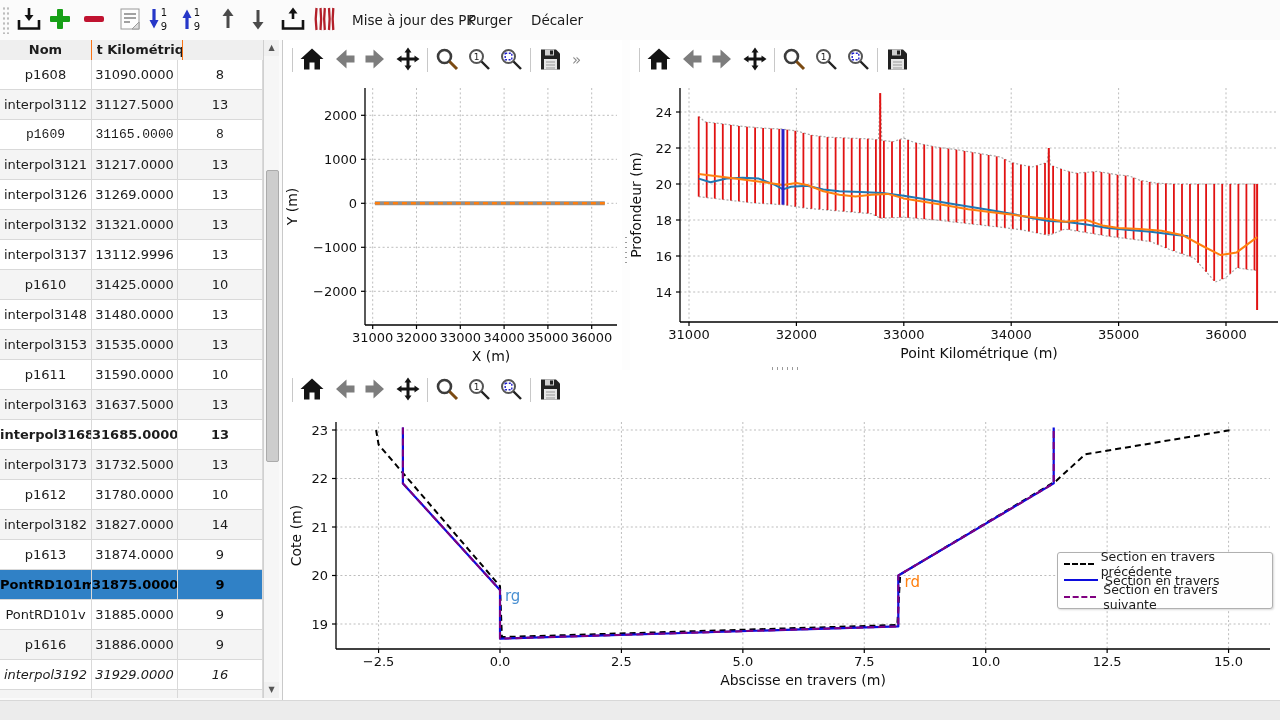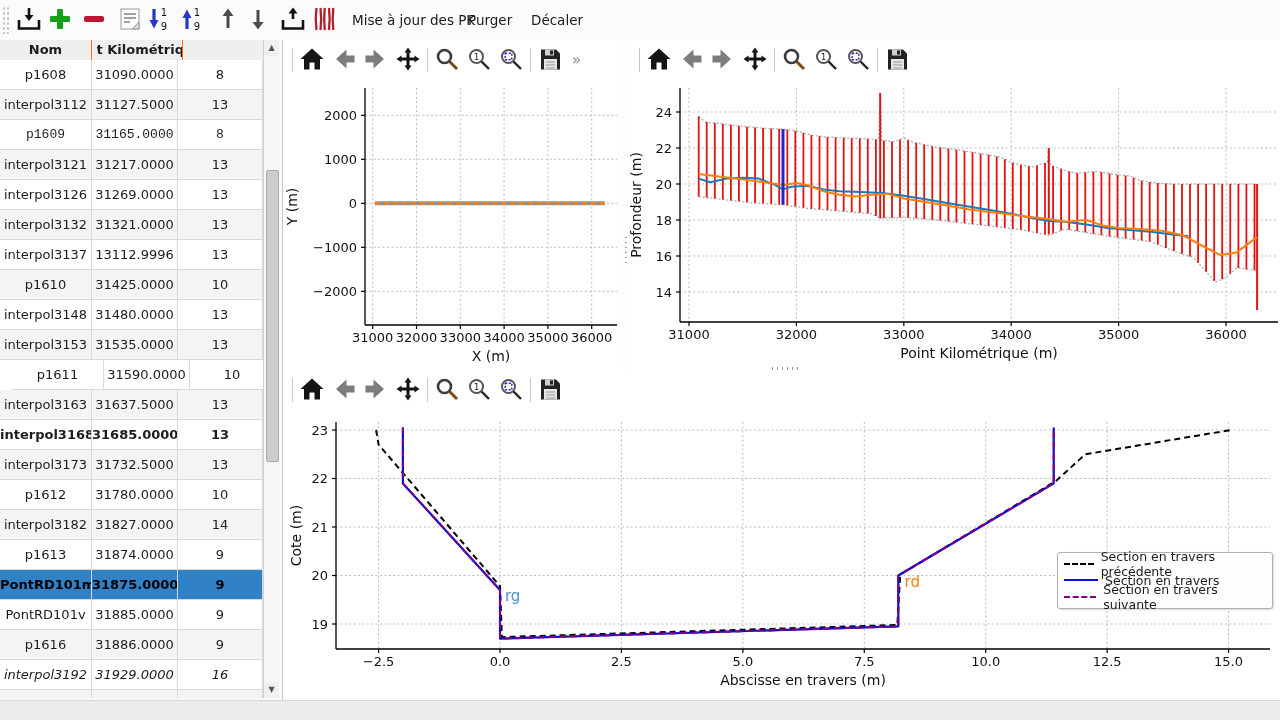--- a/index.html
+++ b/index.html
@@ -160,21 +160,21 @@
         <div class="trow even" style="top: 20px;"><div class="cell c0">p1608</div><div class="cell c1">31090.0000</div><div class="cell c2">8</div></div>
         <div class="trow odd" style="top: 50px;"><div class="cell c0">interpol3112</div><div class="cell c1">31127.5000</div><div class="cell c2">13</div></div>
         <div class="trow even" style="top: 80px; font-family: Liberation Mono, monospace;"><div class="cell c0">p1609</div><div class="cell c1">31165.0000</div><div class="cell c2">8</div></div>
         <div class="trow odd" style="top: 110px;"><div class="cell c0">interpol3121</div><div class="cell c1">31217.0000</div><div class="cell c2">13</div></div>
         <div class="trow even" style="top: 140px;"><div class="cell c0">interpol3126</div><div class="cell c1">31269.0000</div><div class="cell c2">13</div></div>
         <div class="trow odd" style="top: 170px;"><div class="cell c0">interpol3132</div><div class="cell c1">31321.0000</div><div class="cell c2">13</div></div>
         <div class="trow even" style="top: 200px;"><div class="cell c0">interpol3137</div><div class="cell c1">13112.9996</div><div class="cell c2">13</div></div>
         <div class="trow odd" style="top: 230px;"><div class="cell c0">p1610</div><div class="cell c1">31425.0000</div><div class="cell c2">10</div></div>
         <div class="trow even" style="top: 260px;"><div class="cell c0">interpol3148</div><div class="cell c1">31480.0000</div><div class="cell c2">13</div></div>
         <div class="trow odd" style="top: 290px;"><div class="cell c0">interpol3153</div><div class="cell c1">31535.0000</div><div class="cell c2">13</div></div>
-        <div class="trow even" style="top: 320px; padding-left: 12px;"><div class="cell c0">p1611</div><div class="cell c1">31590.0000</div><div class="cell c2">10</div></div>
+        <div class="trow even" style="top: 320px;"><div class="cell c0">p1611</div><div class="cell c1">31590.0000</div><div class="cell c2">10</div></div>
         <div class="trow odd" style="top: 350px;"><div class="cell c0">interpol3163</div><div class="cell c1">31637.5000</div><div class="cell c2">13</div></div>
         <div class="trow even" style="top: 380px; font-weight: bold;"><div class="cell c0">interpol3168</div><div class="cell c1">31685.0000</div><div class="cell c2">13</div></div>
         <div class="trow odd" style="top: 410px;"><div class="cell c0">interpol3173</div><div class="cell c1">31732.5000</div><div class="cell c2">13</div></div>
         <div class="trow even" style="top: 440px;"><div class="cell c0">p1612</div><div class="cell c1">31780.0000</div><div class="cell c2">10</div></div>
         <div class="trow odd" style="top: 470px;"><div class="cell c0">interpol3182</div><div class="cell c1">31827.0000</div><div class="cell c2">14</div></div>
         <div class="trow even" style="top: 500px;"><div class="cell c0">p1613</div><div class="cell c1">31874.0000</div><div class="cell c2">9</div></div>
         <div class="trow selected" style="top: 530px;"><div class="cell c0">PontRD101m</div><div class="cell c1">31875.0000</div><div class="cell c2">9</div></div>
         <div class="trow even" style="top: 560px;"><div class="cell c0">PontRD101v</div><div class="cell c1">31885.0000</div><div class="cell c2">9</div></div>
         <div class="trow odd" style="top: 590px;"><div class="cell c0">p1616</div><div class="cell c1">31886.0000</div><div class="cell c2">9</div></div>
         <div class="trow even" style="top: 620px; font-style: italic;"><div class="cell c0">interpol3192</div><div class="cell c1">31929.0000</div><div class="cell c2">16</div></div>

